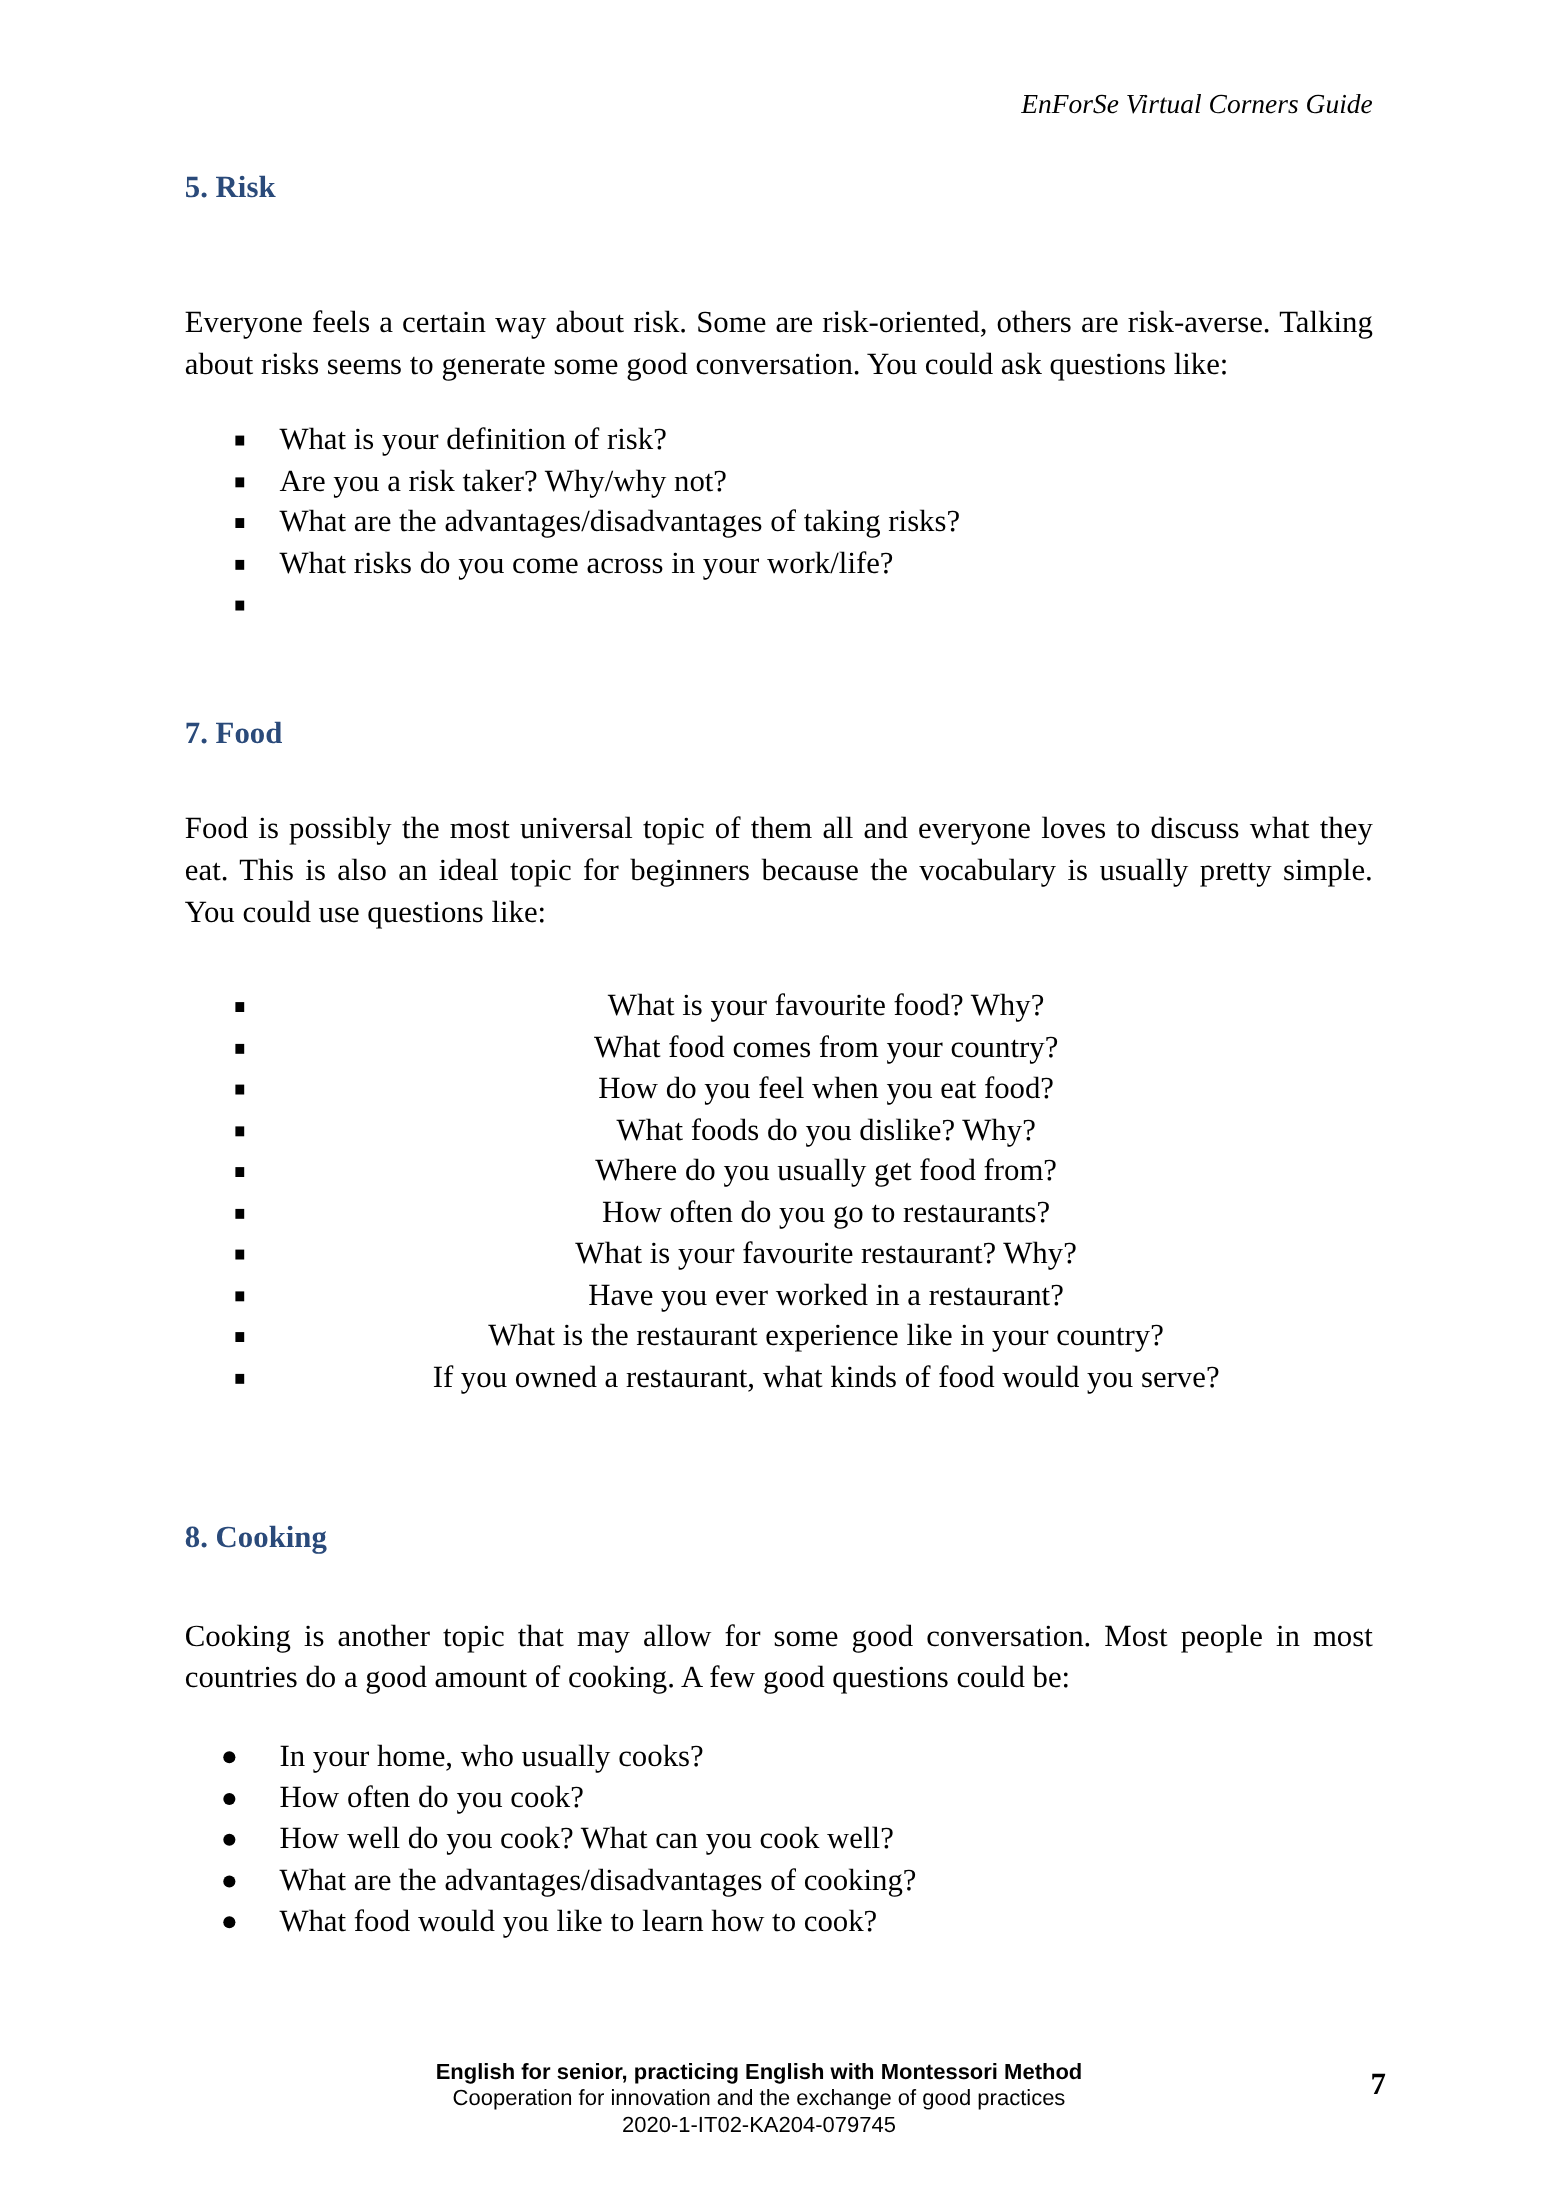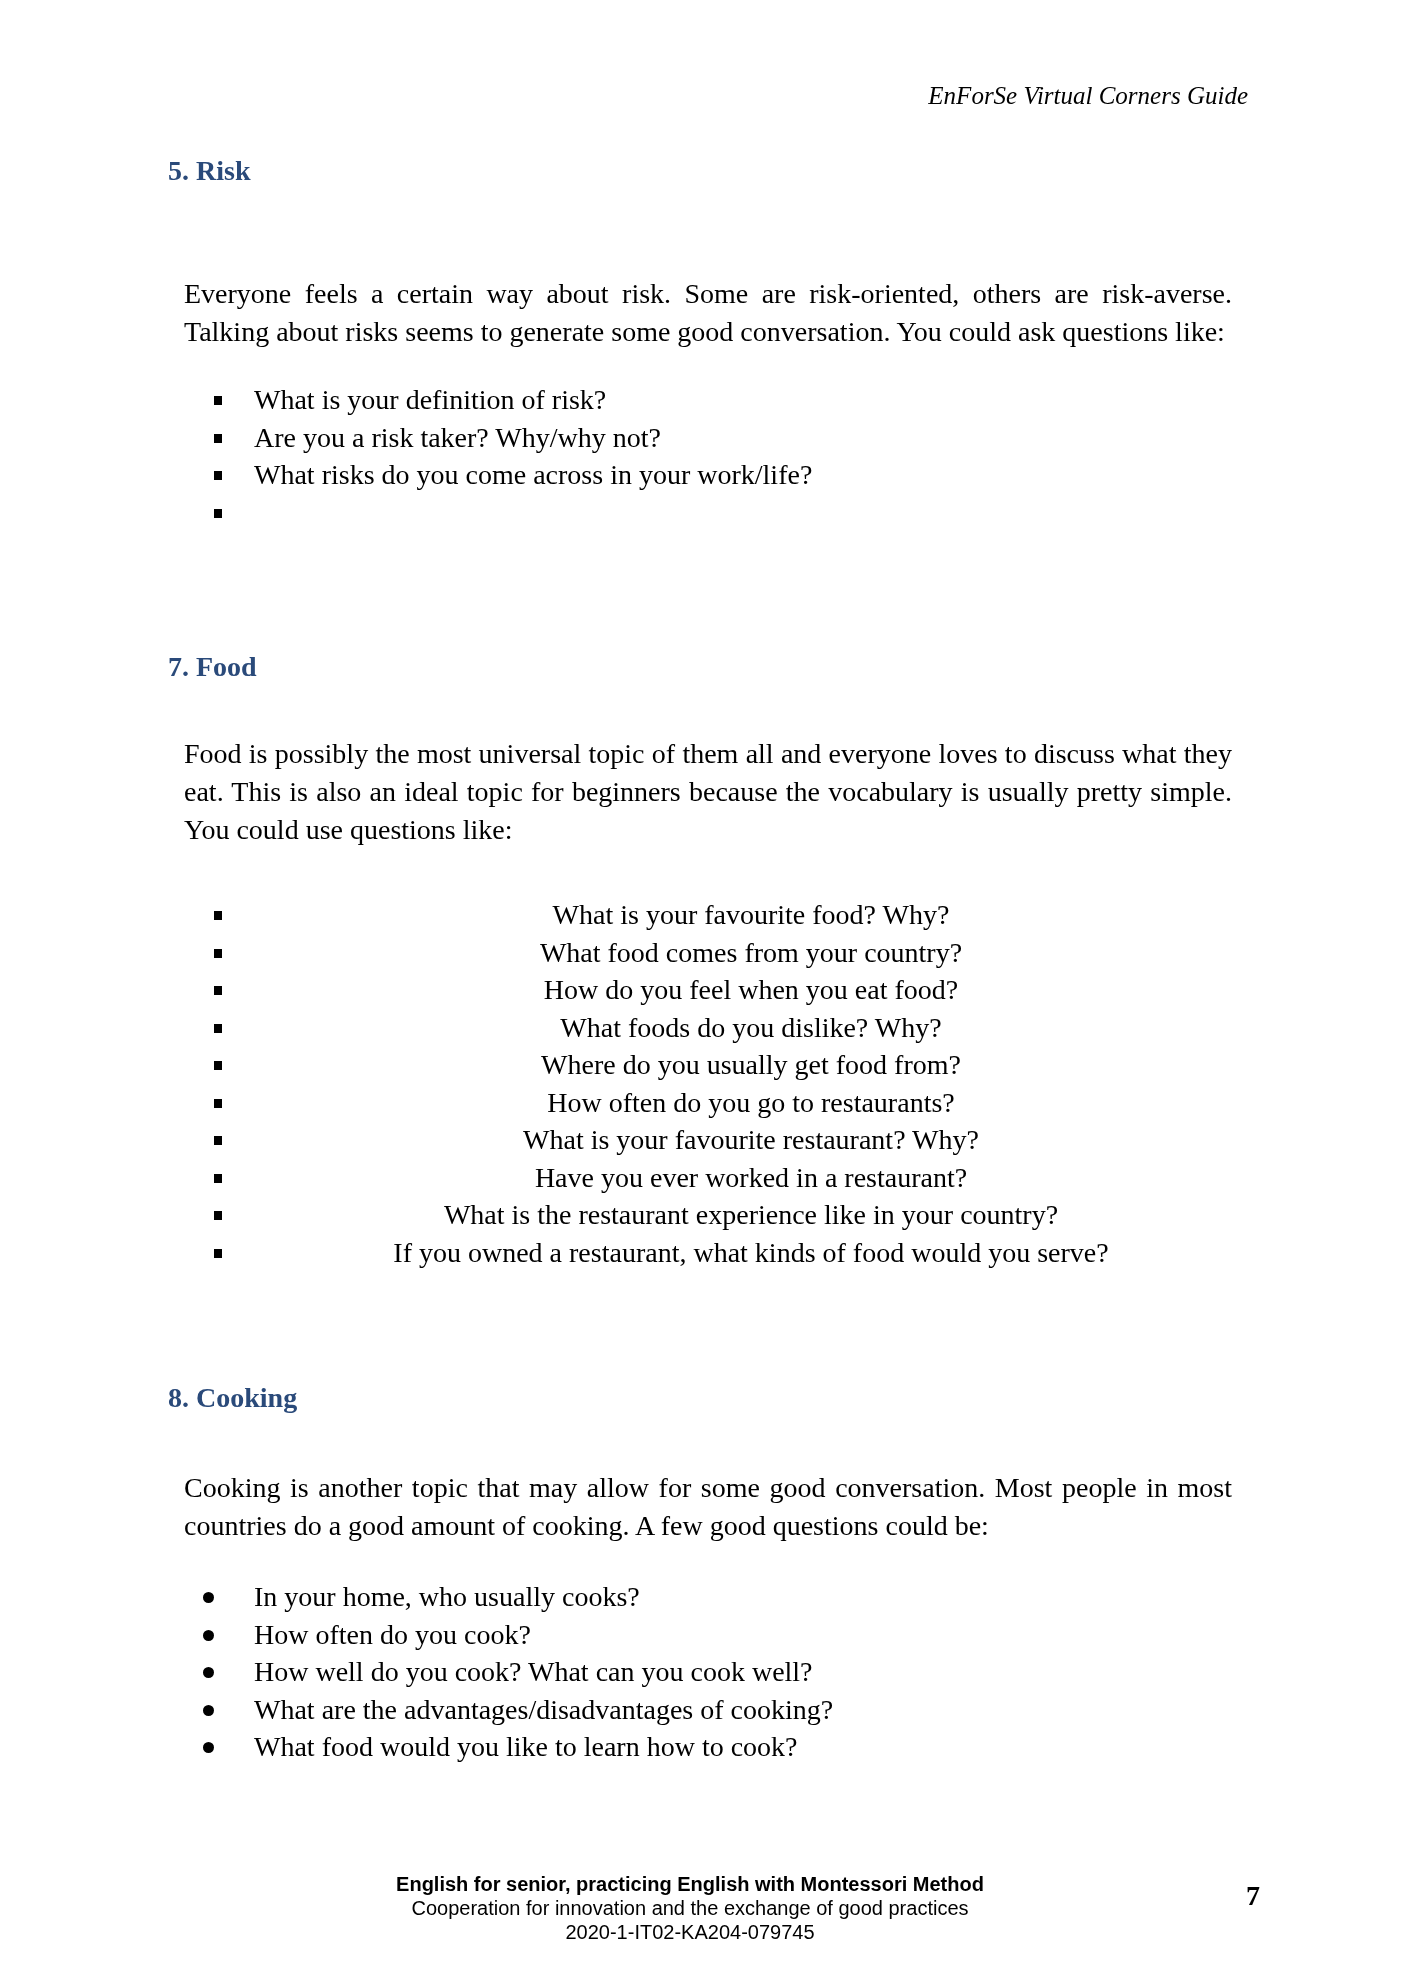--- a/index.html
+++ b/index.html
@@ -10,21 +10,21 @@
   .page { position: absolute; left: 0; top: 0; width: 1407px; height: 1988px; padding-left: 16px; }
   .running-header {
     position: absolute; left: 800px; top: 82px; width: 448px; text-align: right;
     font-style: italic; font-size: 25px;
   }
   .section { position: absolute; left: 168px; width: 1080px; }
   .section-title {
     font-weight: bold; font-size: 28px; color: #2a4a7a; margin: 0;
   }
   .para {
-    font-size: 28px; line-height: 38px; text-align: justify; margin: 16px;
+    font-size: 28px; line-height: 38px; text-align: justify; margin: 0;
   }
   ul.qlist { list-style: none; margin: 0; padding: 0; }
   ul.qlist li {
     position: relative; font-size: 28px; line-height: 37.5px; padding-left: 86px;
   }
   ul.qlist.square li .bullet {
     position: absolute; left: 46px; top: 15px; width: 8px; height: 9px; background: #000;
   }
   ul.qlist.disc li .bullet {
     position: absolute; left: 35px; top: 14px; width: 11px; height: 11px; border-radius: 50%; background: #000;
@@ -53,21 +53,21 @@
 
 <div class="page">
   <div class="running-header">EnForSe Virtual Corners Guide</div>
 
   <div class="section" id="s6">
     <h2 class="section-title">5. Risk</h2>
     <p class="para">Everyone feels a certain way about risk. Some are risk-oriented, others are risk-averse. Talking about risks seems to generate some good conversation. You could ask questions like:</p>
     <ul class="qlist square">
         <li><span class="bullet"></span><span>What is your definition of risk?</span></li>
         <li><span class="bullet"></span><span>Are you a risk taker? Why/why not?</span></li>
-        <li><span class="bullet"></span></li>
+        <li><span class="bullet"></span><span>What are the advantages/disadvantages of taking risks?</span></li>
         <li><span class="bullet"></span><span>What risks do you come across in your work/life?</span></li>
         <li><span class="bullet"></span></li>
       </ul>
   </div>
 
   <div class="section" id="s7">
     <h2 class="section-title">7. Food</h2>
     <p class="para">Food is possibly the most universal topic of them all and everyone loves to discuss what they eat. This is also an ideal topic for beginners because the vocabulary is usually pretty simple. You could use questions like:</p>
     <ul class="qlist square">
         <li><span class="bullet"></span><span>What is your favourite food? Why?</span></li>

